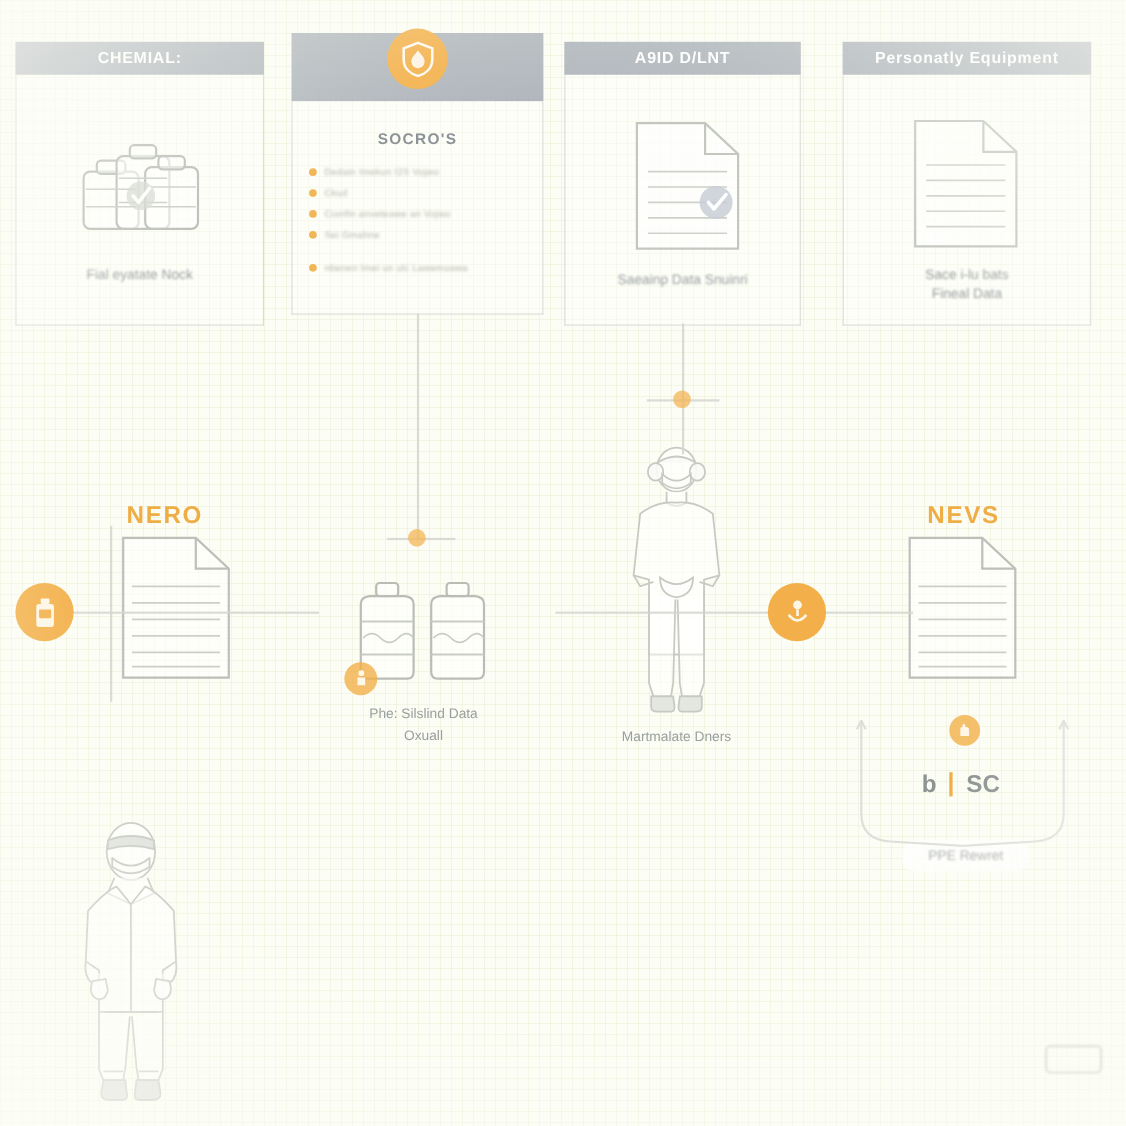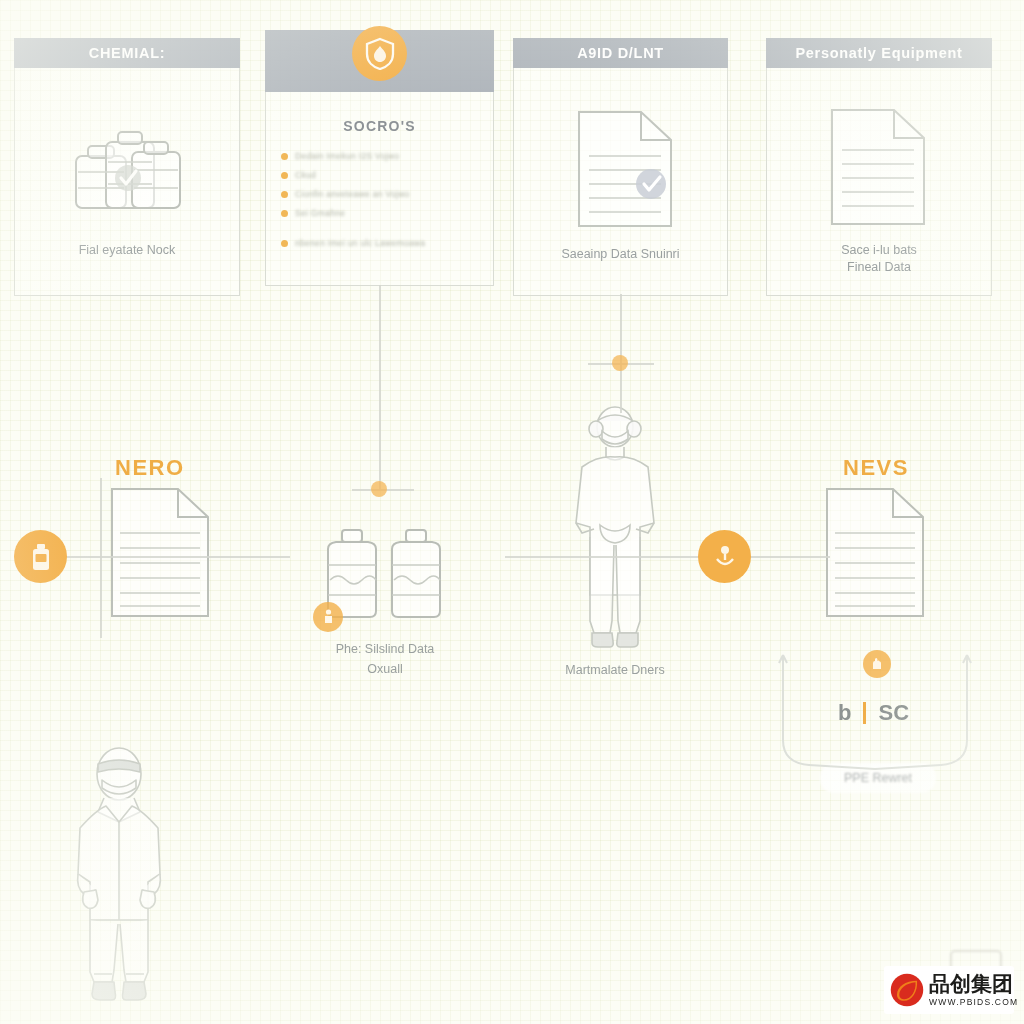--- a/index.html
+++ b/index.html
@@ -497,26 +497,15 @@
         <path d="M78 232 L96 232" fill="none" stroke="#c9cdc6" stroke-width="1.6"></path>
 
         <path d="M46 240 L44 252 Q44 258 52 258 L64 258 Q69 258 67 250 L66 240 Z" fill="#dcdfd9"></path>
         <path d="M96 240 L98 252 Q98 258 90 258 L78 258 Q73 258 75 250 L76 240 Z" fill="#dcdfd9"></path>
       </g>
     </svg>
   </div>
 
   <div id="wm-ghost"></div>
 
-  <div id="watermark">
-    <svg id="wm-leaf" viewBox="0 0 44 44">
-      <circle cx="22" cy="22" r="21" fill="#d92b1e"></circle>
-      <path d="M35 10 C20 10 9 18 9 28 C9 33 13 36 18 36 C29 36 36 24 35 10 Z" fill="#f07f1a"></path>
-      <path d="M33 12 C21 13 12 20 12 28 C12 32 15 34 19 34 C27 34 34 23 33 12 Z" fill="#d92b1e"></path>
-    </svg>
-    <div id="wm-texts">
-      <div id="wm-cn">品创集团</div>
-      <div id="wm-url">WWW.PBIDS.COM</div>
-    </div>
-  </div>
 
   <div id="vignette"></div>
 </div>
 
 </body></html>

